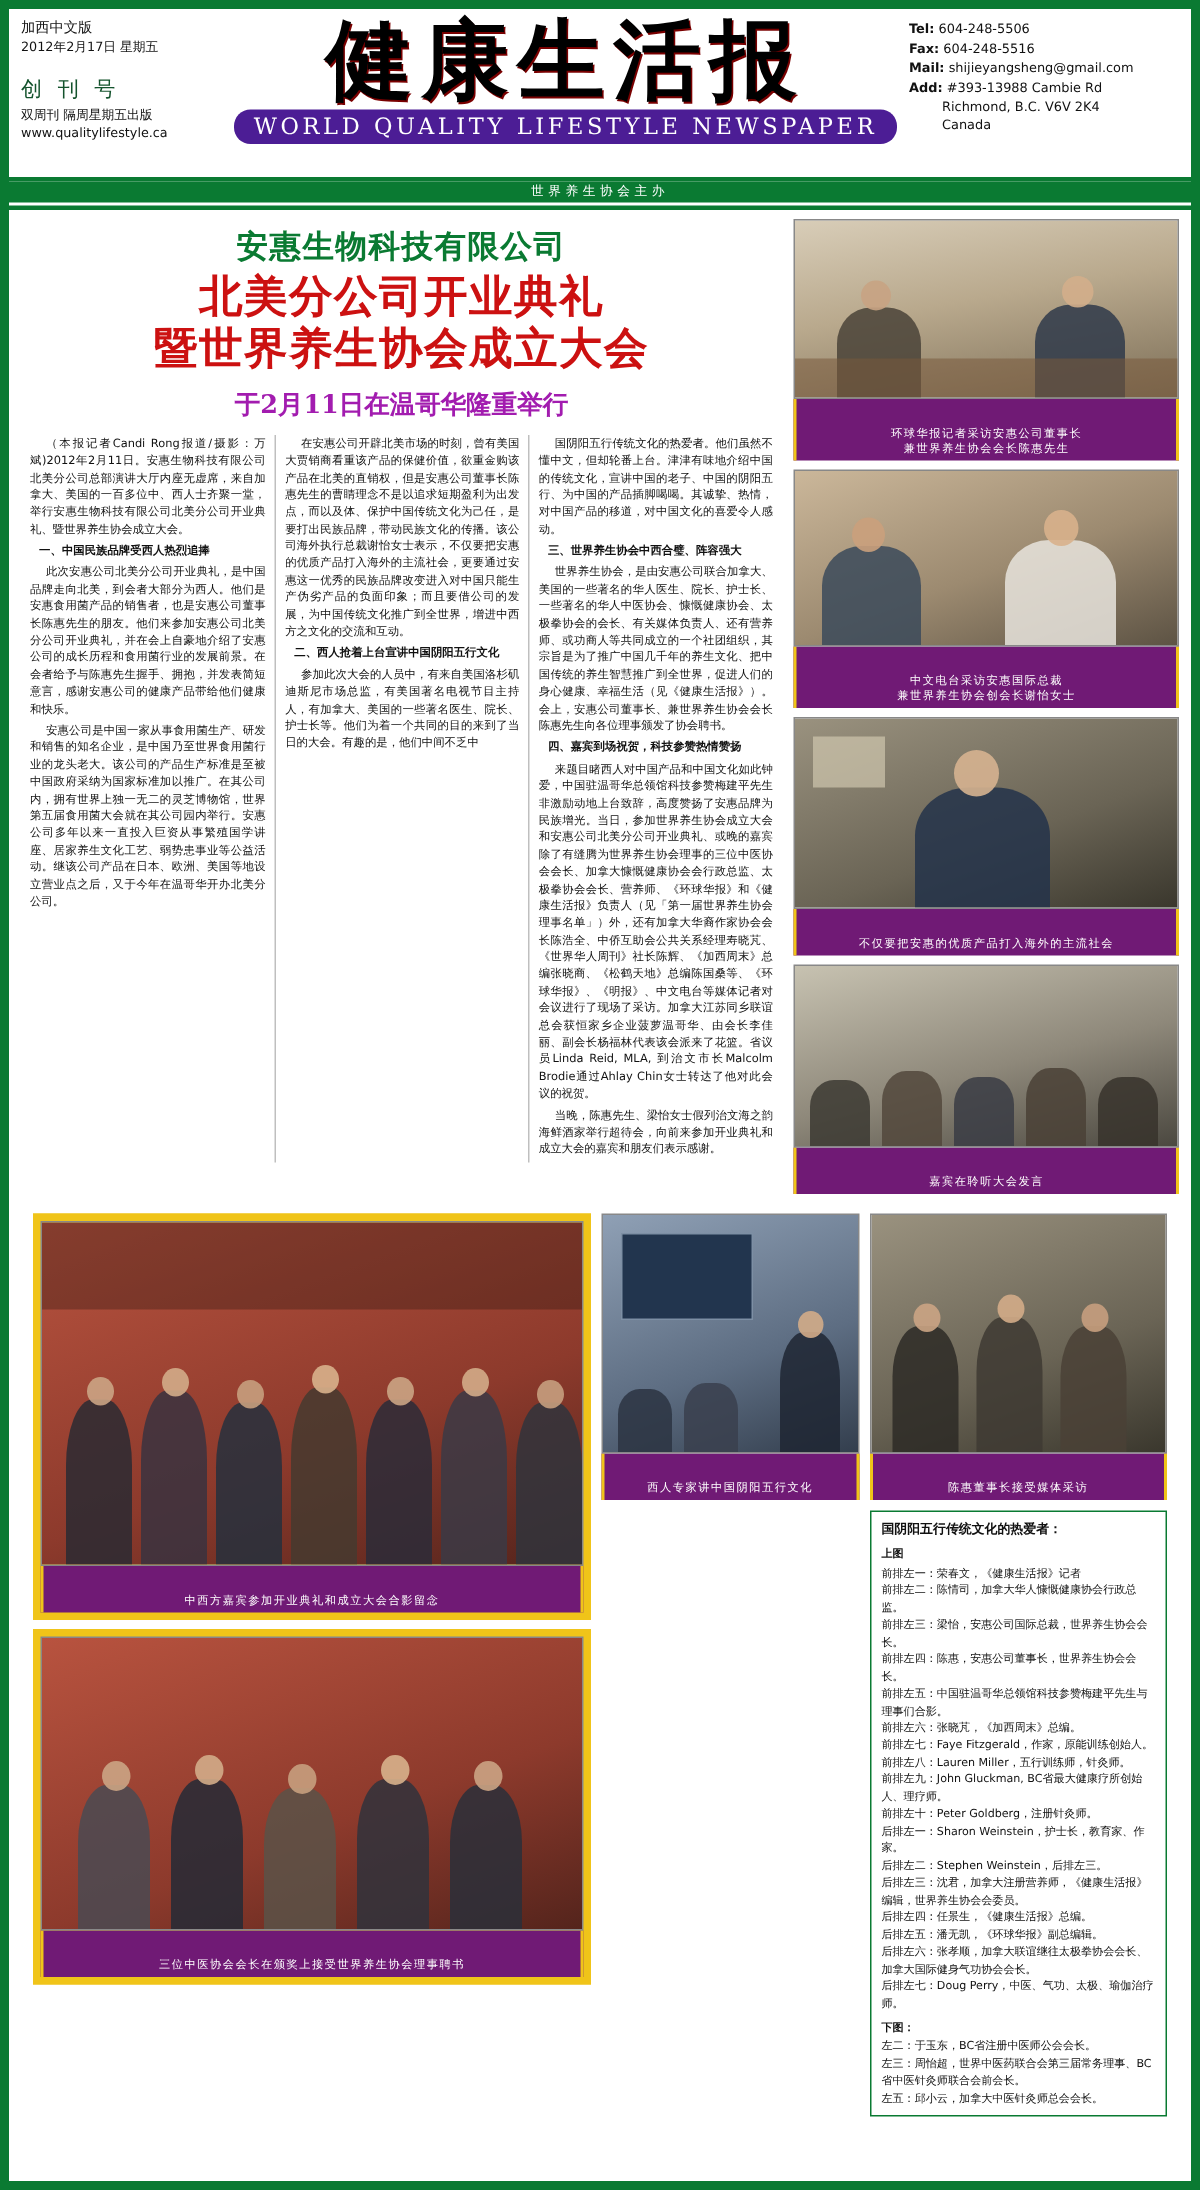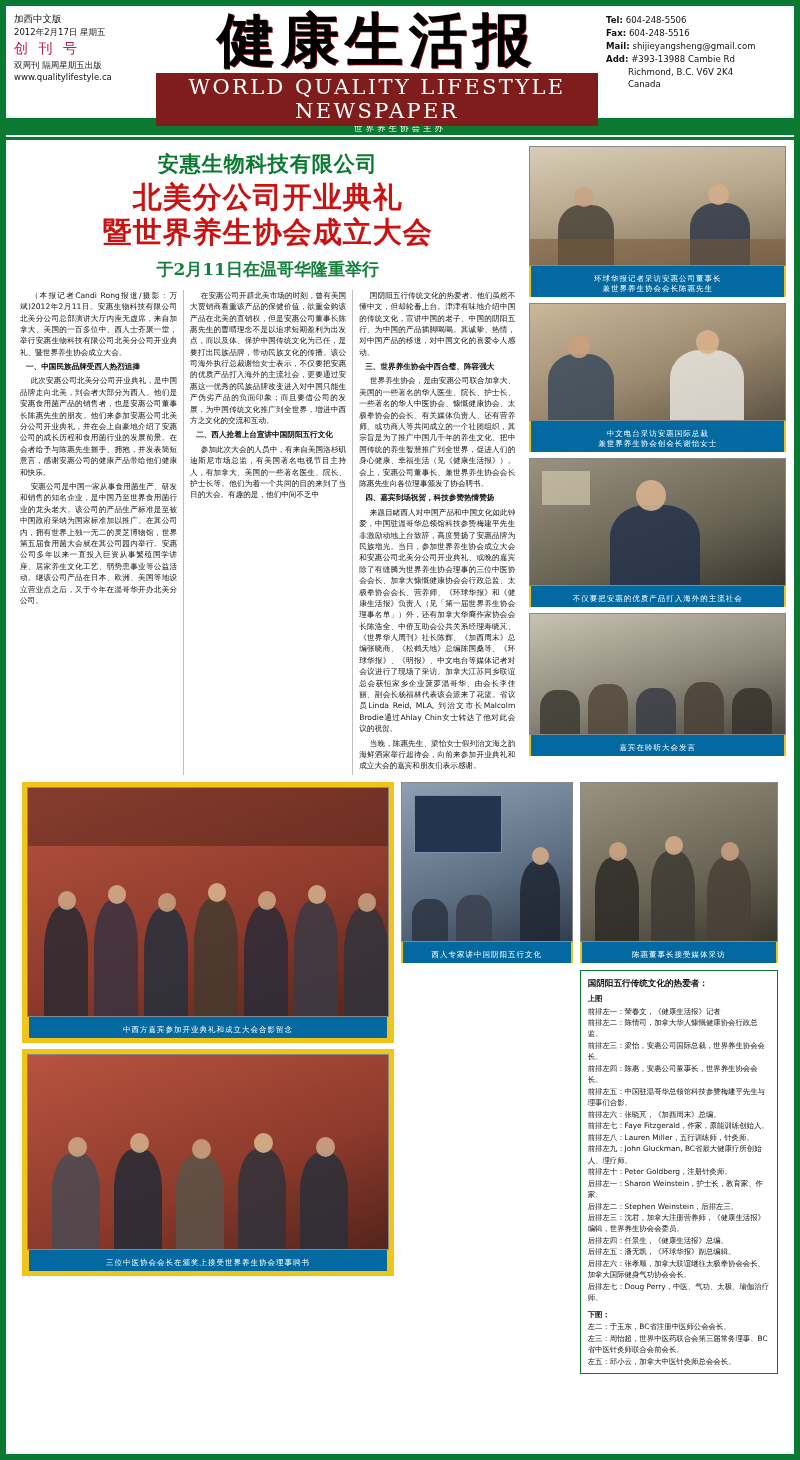--- a/index.html
+++ b/index.html
@@ -29,46 +29,48 @@
     padding:6px 6px 0 8px;
     box-sizing:border-box;
     font-size:9.5px;
     line-height:1.45;
     color:#111;
   }
   .mast-left .big{
     font-size:14px;
     letter-spacing:3px;
     line-height:1.5;
-    color:#be185d;
+    color:#14532d;
+    margin-top:12px;
   }
   .mast-left .sm{font-size:8.5px;letter-spacing:0px;}
   .mast-center{
     flex:1;
     position:relative;
     text-align:center;
     padding-top:4px;
   }
   .mast-title{
     font-family:"DejaVu Serif","Liberation Serif",serif;
     font-size:58px;
     font-weight:bold;
     color:#000000;
     letter-spacing:6px;
     line-height:1.05;
     text-shadow:1px 1px 0 #7a0000;
   }
   .mast-sub{
     margin-top:2px;
-    background:#7f1d1d;
+    background:#4c1d95;
     color:#ffffff;
-    font-size:21px;
+    font-size:15px;
     letter-spacing:2.4px;
     font-family:"DejaVu Serif","Liberation Serif",serif;
     padding:2px 0 3px;
+    border-radius:11px;
   }
   .mast-right{
     width:196px;
     padding:8px 6px 0 8px;
     box-sizing:border-box;
     font-size:8.6px;
     line-height:1.5;
     color:#111;
     border-left:0;
   }
@@ -99,21 +101,21 @@
     color:#0a7a32;font-size:21px;font-weight:bold;letter-spacing:1px;
     font-family:"DejaVu Serif","Liberation Serif",serif;
     margin-bottom:4px;
   }
   .hl-main{
     color:#cc1111;font-size:29px;font-weight:bold;letter-spacing:1px;
     font-family:Liberation Mono, monospace;
     line-height:1.22;
   }
   .hl-sub{
-    color:#15803d;font-size:17px;font-weight:bold;margin-top:5px;
+    color:#a21caf;font-size:17px;font-weight:bold;margin-top:5px;
     font-family:"DejaVu Serif","Liberation Serif",serif;
   }
 
   .cols3{
     display:flex;
     margin-top:7px;
   }
   .col{
     width:33.33%;
     box-sizing:border-box;
@@ -129,22 +131,22 @@
 
   
   .photo{
     position:relative;
     background:#6b6f63;
     overflow:hidden;
     border:1px solid #888;
     box-sizing:border-box;
   }
   .cap{
-    background:#0369a1;color:#fff;font-size:7.5px;text-align:center;
-    padding:8px 2px 3px;letter-spacing:1px;
+    background:#701a75;color:#fff;font-size:7.5px;text-align:center;
+    padding:18px 2px 3px;letter-spacing:1px;
     border-left:2px solid #f0c419;border-right:2px solid #f0c419;
   }
   .photo-wrap{margin-bottom:6px;}
 
   
   .ph-room{background:linear-gradient(170deg,#d8cdb8 0%,#b9a98d 45%,#7d6f58 100%);}
   .ph-people{background:linear-gradient(160deg,#cbb79a 0%,#9c8a70 55%,#5d5344 100%);}
   .ph-red{background:linear-gradient(160deg,#b8533f 0%,#8d3a2c 60%,#54241c 100%);}
   .ph-blue{background:linear-gradient(160deg,#8fa0b5 0%,#5d6d82 60%,#333e4d 100%);}
   .ph-dark{background:linear-gradient(160deg,#9a927f 0%,#6a6455 60%,#3a372d 100%);}

